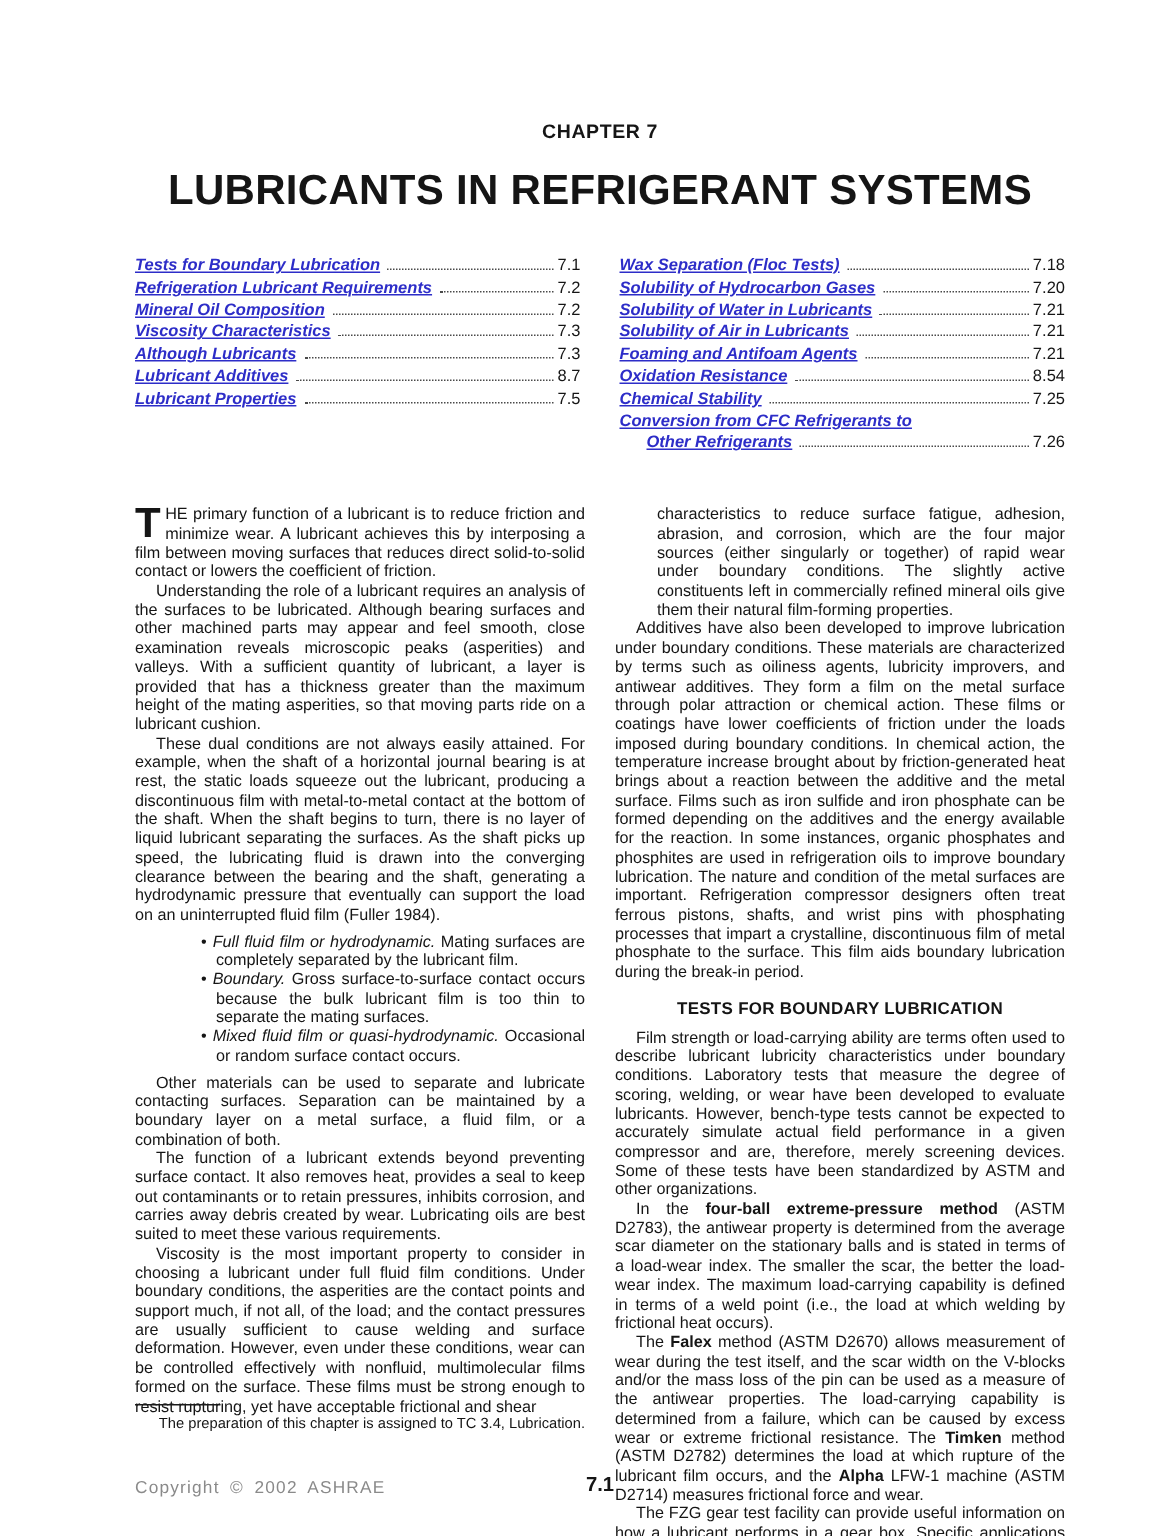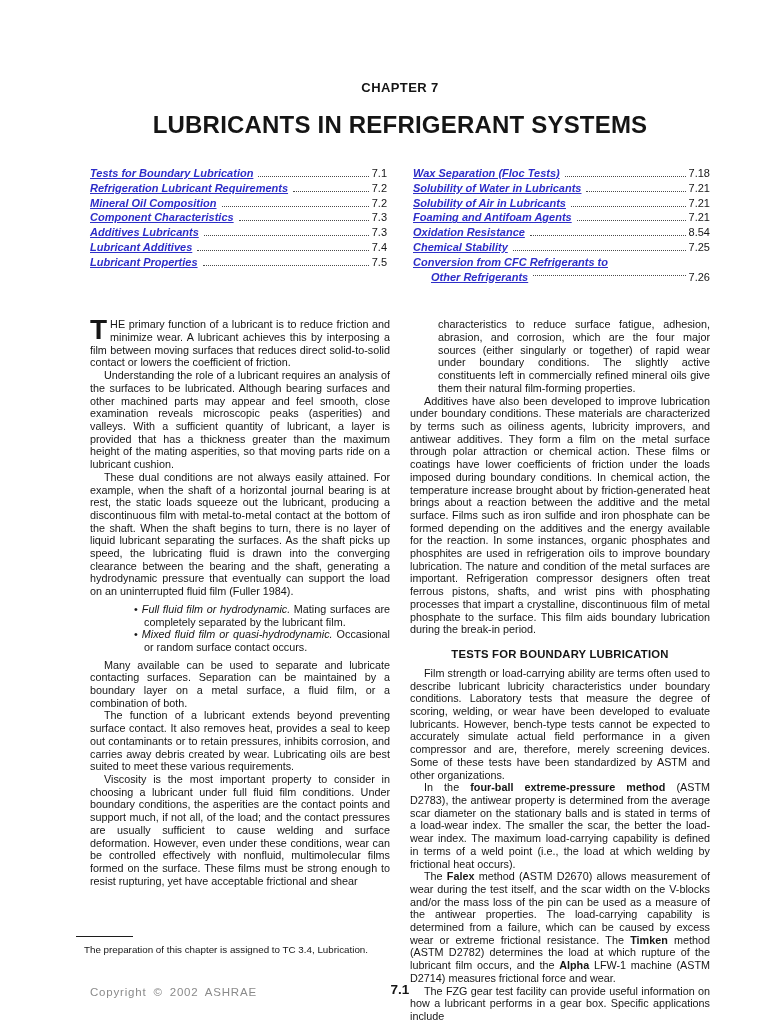--- a/index.html
+++ b/index.html
@@ -17,32 +17,32 @@
   }
   .chapter {
     text-align: center;
     font-weight: bold;
     font-size: 13px;
     letter-spacing: 0.4px;
   }
   .title {
     text-align: center;
     font-weight: bold;
-    font-size: 24px;
+    font-size: 28px;
     margin: 16px 0 0 0;
     letter-spacing: 0.2px;
   }
   
   .toc { display: flex; gap: 26px; margin-top: 27px; }
   .toc-col { flex: 1; min-width: 0; }
   .toc-row {
     display: flex; align-items: baseline;
     font-size: 11px; line-height: 14.8px;
   }
-  .toc-row.indent { padding-left: 18px; align-items: center; }
+  .toc-row.indent { padding-left: 18px; }
   .toc-link {
     color: var(--blue);
     font-style: italic;
     font-weight: bold;
     text-decoration: underline;
     white-space: nowrap;
     cursor: pointer;
   }
   .leader {
     flex: 1 1 auto;
@@ -78,21 +78,21 @@
   .ital { font-style: italic; }
   h2.sect {
     font-size: 11.3px;
     font-weight: bold;
     text-align: center;
     margin: 12px 0 6px 0;
     letter-spacing: 0.2px;
     line-height: 13px;
   }
   
-  .footnote { position: absolute; left: 76px; top: 936px; width: 300px; font-size: 9.8px; line-height: 12px; text-align: center; }
+  .footnote { position: absolute; left: 90px; top: 936px; width: 300px; font-size: 9.8px; line-height: 12px; text-align: right; }
   .footnote-rule { width: 57px; border: 0; border-top: 1.3px solid #1c1c1c; margin: 0 0 7px 0; }
   .copyright {
     position: absolute; left: 90px; top: 986px;
     font-size: 11.5px; color: var(--muted);
     letter-spacing: 0.8px; word-spacing: 3px;
   }
   .pagenum {
     position: absolute; left: 90px; top: 982px; width: 620px;
     text-align: center; font-weight: bold; font-size: 13.5px;
   }
@@ -116,45 +116,50 @@
           <a class="toc-link">Refrigeration Lubricant Requirements</a>
           <span class="leader"></span>
           <span class="toc-page">7.2</span>
         </div>
         <div class="toc-row">
           <a class="toc-link">Mineral Oil Composition</a>
           <span class="leader"></span>
           <span class="toc-page">7.2</span>
         </div>
         <div class="toc-row">
-          <a class="toc-link">Component Characteristics</a>
+          <a class="toc-link">Viscosity Characteristics</a>
           <span class="leader"></span>
           <span class="toc-page">7.3</span>
         </div>
         <div class="toc-row">
-          <a class="toc-link">Additives Lubricants</a>
+          <a class="toc-link">Although Lubricants</a>
           <span class="leader"></span>
           <span class="toc-page">7.3</span>
         </div>
         <div class="toc-row">
           <a class="toc-link">Lubricant Additives</a>
           <span class="leader"></span>
-          <span class="toc-page">7.4</span>
+          <span class="toc-page">8.7</span>
         </div>
         <div class="toc-row">
           <a class="toc-link">Lubricant Properties</a>
           <span class="leader"></span>
           <span class="toc-page">7.5</span>
         </div>
       </div>
     <div class="toc-col" id="toc-right">
         <div class="toc-row">
           <a class="toc-link">Wax Separation (Floc Tests)</a>
           <span class="leader"></span>
           <span class="toc-page">7.18</span>
+        </div>
+        <div class="toc-row">
+          <a class="toc-link">Solubility of Hydrocarbon Gases</a>
+          <span class="leader"></span>
+          <span class="toc-page">7.20</span>
         </div>
         <div class="toc-row">
           <a class="toc-link">Solubility of Water in Lubricants</a>
           <span class="leader"></span>
           <span class="toc-page">7.21</span>
         </div>
         <div class="toc-row">
           <a class="toc-link">Solubility of Air in Lubricants</a>
           <span class="leader"></span>
           <span class="toc-page">7.21</span>
@@ -184,22 +189,23 @@
         </div>
       </div>
   </div>
 
   <div class="columns">
     <div class="col" id="col-left">
         <p class="dropcap"><span class="dropcap-letter">T</span><span>HE primary function of a lubricant is to reduce friction and minimize wear. A lubricant achieves this by interposing a film between moving surfaces that reduces direct solid-to-solid contact or lowers the coefficient of friction.</span></p>
         <p class="p"><span>Understanding the role of a lubricant requires an analysis of the surfaces to be lubricated. Although bearing surfaces and other machined parts may appear and feel smooth, close examination reveals microscopic peaks (asperities) and valleys. With a sufficient quantity of lubricant, a layer is provided that has a thickness greater than the maximum height of the mating asperities, so that moving parts ride on a lubricant cushion.</span></p>
         <p class="p"><span>These dual conditions are not always easily attained. For example, when the shaft of a horizontal journal bearing is at rest, the static loads squeeze out the lubricant, producing a discontinuous film with metal-to-metal contact at the bottom of the shaft. When the shaft begins to turn, there is no layer of liquid lubricant separating the surfaces. As the shaft picks up speed, the lubricating fluid is drawn into the converging clearance between the bearing and the shaft, generating a hydrodynamic pressure that eventually can support the load on an uninterrupted fluid film (Fuller 1984).</span></p>
         <p class="bullet"><span class="marker">•</span><span class="ital">Full fluid film or hydrodynamic.</span><span> Mating surfaces are completely separated by the lubricant film.</span></p>
+        <p class="bullet"><span class="marker">•</span><span class="ital">Boundary.</span><span> Gross surface-to-surface contact occurs because the bulk lubricant film is too thin to separate the mating surfaces.</span></p>
         <p class="bullet"><span class="marker">•</span><span class="ital">Mixed fluid film or quasi-hydrodynamic.</span><span> Occasional or random surface contact occurs.</span></p>
-        <p class="p"><span>Many available can be used to separate and lubricate contacting surfaces. Separation can be maintained by a boundary layer on a metal surface, a fluid film, or a combination of both.</span></p>
+        <p class="p"><span>Other materials can be used to separate and lubricate contacting surfaces. Separation can be maintained by a boundary layer on a metal surface, a fluid film, or a combination of both.</span></p>
         <p class="p"><span>The function of a lubricant extends beyond preventing surface contact. It also removes heat, provides a seal to keep out contaminants or to retain pressures, inhibits corrosion, and carries away debris created by wear. Lubricating oils are best suited to meet these various requirements.</span></p>
         <p class="p"><span>Viscosity is the most important property to consider in choosing a lubricant under full fluid film conditions. Under boundary conditions, the asperities are the contact points and support much, if not all, of the load; and the contact pressures are usually sufficient to cause welding and surface deformation. However, even under these conditions, wear can be controlled effectively with nonfluid, multimolecular films formed on the surface. These films must be strong enough to resist rupturing, yet have acceptable frictional and shear</span></p>
       </div>
     <div class="col" id="col-right">
         <p class="pc"><span>characteristics to reduce surface fatigue, adhesion, abrasion, and corrosion, which are the four major sources (either singularly or together) of rapid wear under boundary conditions. The slightly active constituents left in commercially refined mineral oils give them their natural film-forming properties.</span></p>
         <p class="p"><span>Additives have also been developed to improve lubrication under boundary conditions. These materials are characterized by terms such as oiliness agents, lubricity improvers, and antiwear additives. They form a film on the metal surface through polar attraction or chemical action. These films or coatings have lower coefficients of friction under the loads imposed during boundary conditions. In chemical action, the temperature increase brought about by friction-generated heat brings about a reaction between the additive and the metal surface. Films such as iron sulfide and iron phosphate can be formed depending on the additives and the energy available for the reaction. In some instances, organic phosphates and phosphites are used in refrigeration oils to improve boundary lubrication. The nature and condition of the metal surfaces are important. Refrigeration compressor designers often treat ferrous pistons, shafts, and wrist pins with phosphating processes that impart a crystalline, discontinuous film of metal phosphate to the surface. This film aids boundary lubrication during the break-in period.</span></p>
         <h2 class="sect"><span>TESTS FOR BOUNDARY LUBRICATION</span></h2>
         <p class="p"><span>Film strength or load-carrying ability are terms often used to describe lubricant lubricity characteristics under boundary conditions. Laboratory tests that measure the degree of scoring, welding, or wear have been developed to evaluate lubricants. However, bench-type tests cannot be expected to accurately simulate actual field performance in a given compressor and are, therefore, merely screening devices. Some of these tests have been standardized by ASTM and other organizations.</span></p>
         <p class="p"><span>In the </span><span class="bold">four-ball extreme-pressure method</span><span> (ASTM D2783), the antiwear property is determined from the average scar diameter on the stationary balls and is stated in terms of a load-wear index. The smaller the scar, the better the load-wear index. The maximum load-carrying capability is defined in terms of a weld point (i.e., the load at which welding by frictional heat occurs).</span></p>
         <p class="p"><span>The </span><span class="bold">Falex</span><span> method (ASTM D2670) allows measurement of wear during the test itself, and the scar width on the V-blocks and/or the mass loss of the pin can be used as a measure of the antiwear properties. The load-carrying capability is determined from a failure, which can be caused by excess wear or extreme frictional resistance. The </span><span class="bold">Timken</span><span> method (ASTM D2782) determines the load at which rupture of the lubricant film occurs, and the </span><span class="bold">Alpha</span><span> LFW-1 machine (ASTM D2714) measures frictional force and wear.</span></p>

